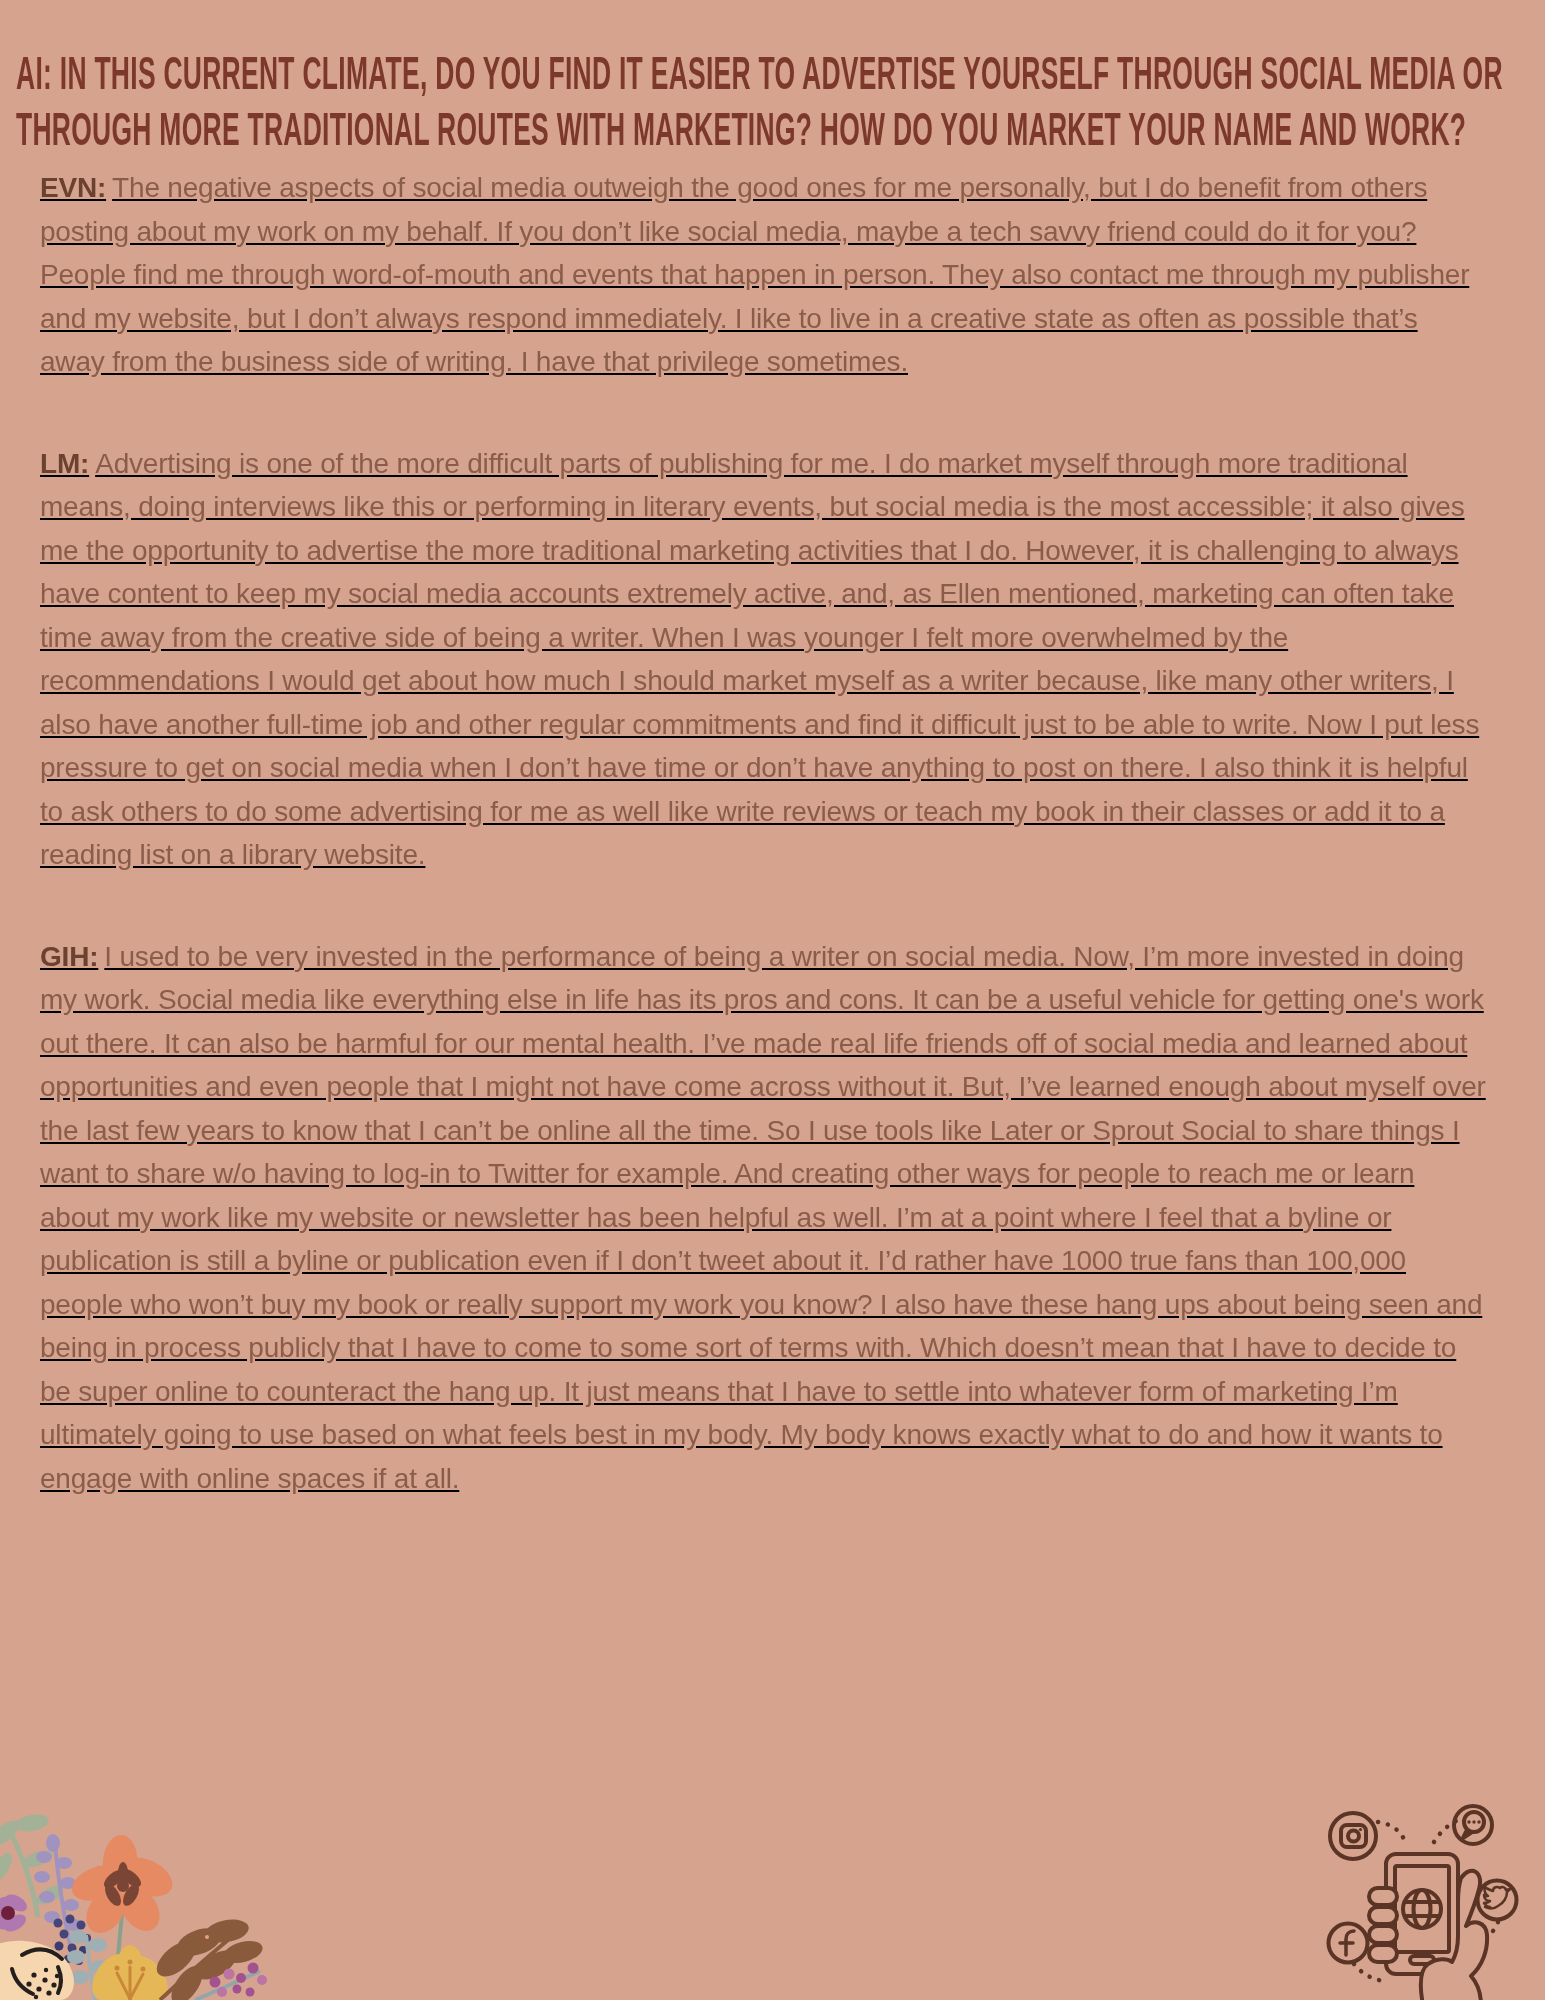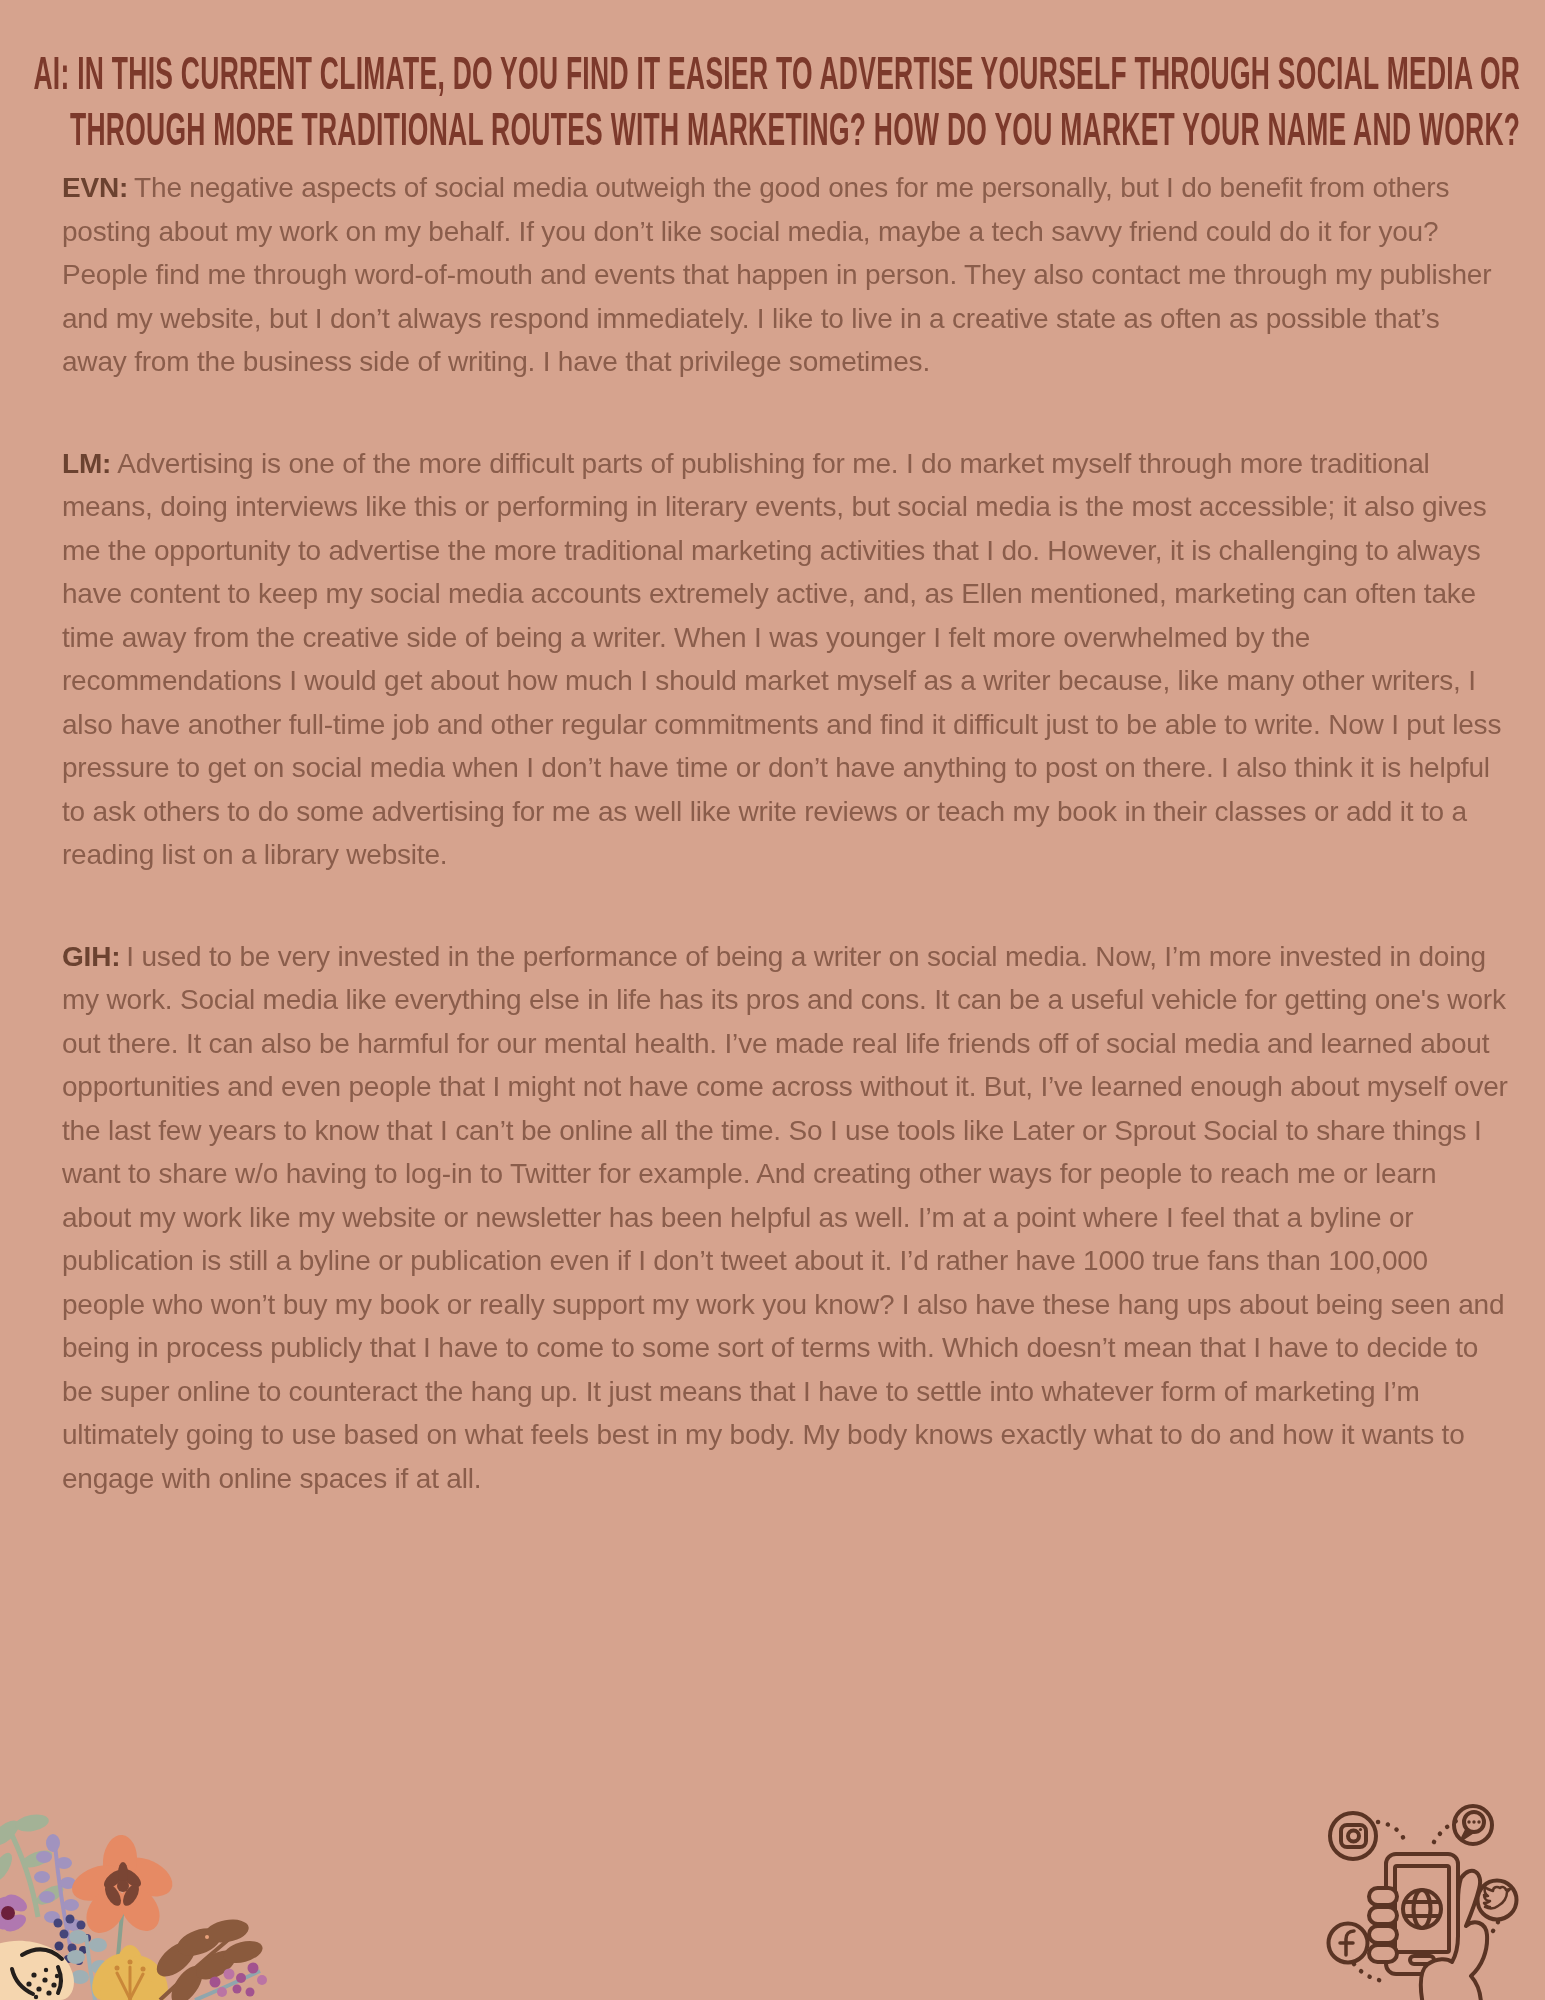--- a/index.html
+++ b/index.html
@@ -1,28 +1,28 @@
 <!DOCTYPE html>
 <html><head>
 <meta charset="utf-8">
 <style>
   html,body{margin:0;padding:0;}
   body{
     width:1545px;height:2000px;position:relative;overflow:hidden;
     background:#d6a38e;
     font-family:"Liberation Sans", sans-serif;
   }
-  .heading{position:absolute;left:8px;top:24px;width:1520px;text-align:right;}
+  .heading{position:absolute;left:16px;top:24px;width:1520px;}
   .heading-inner{
     display:block;width:2630px;transform:scaleX(0.575);transform-origin:0 0;
     font-family:"Liberation Sans", sans-serif;font-weight:700;
     font-size:46px;line-height:56px;letter-spacing:0.5px;
     color:#7c392b;text-transform:uppercase;
   }
-  .answers{position:absolute;left:62px;top:166px;width:1448px;}
+  .answers{position:absolute;left:40px;top:166px;width:1448px;text-decoration:underline;}
   .answer{
     font-size:28px;line-height:43.5px;letter-spacing:-0.2px;
     color:#8a5d4b;margin:0 0 58px 0;
   }
   .speaker{font-weight:700;color:#6b4230;margin-right:6px;}
   .floral{position:absolute;left:0;bottom:0;}
   .social{position:absolute;right:0;bottom:0;}
 </style>
 </head>
 <body>

